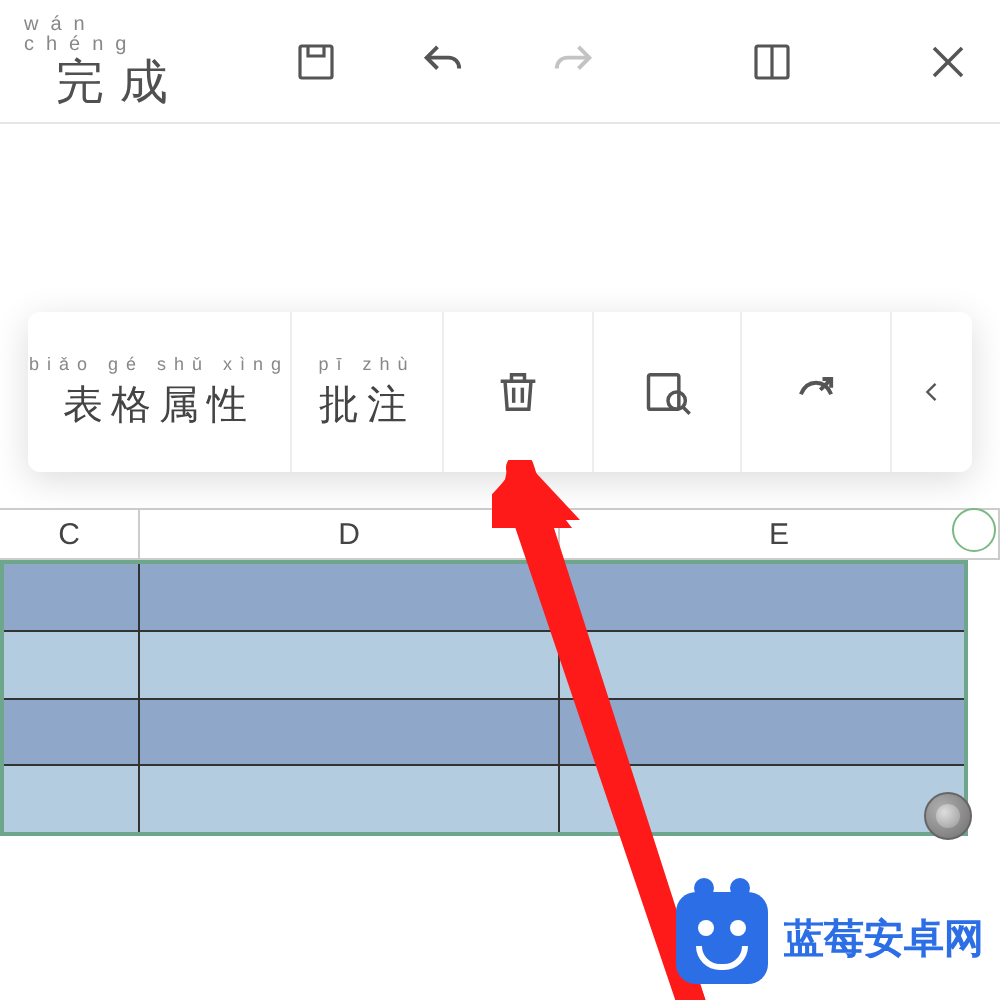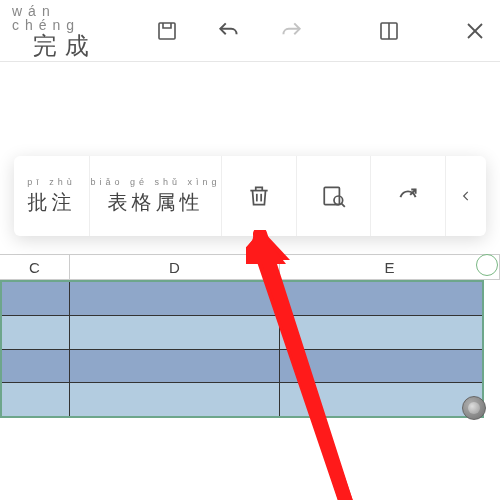--- a/index.html
+++ b/index.html
@@ -14,21 +14,21 @@
     border-bottom: 1px solid #e6e6e6;
     gap: 36px;
   }
   .top-bar .done {
     display: flex;
     flex-direction: column;
     align-items: center;
     line-height: 1;
     color: #505050;
   }
-  .top-bar .done .pinyin { font-size: 14px; letter-spacing: 6px; color: #888; margin-bottom: 2px; }
+  .top-bar .done .pinyin { font-size: 10px; letter-spacing: 6px; color: #888; margin-bottom: 2px; }
   .top-bar .done .han { font-size: 24px; letter-spacing: 8px; }
   .icon-btn {
     width: 30px; height: 30px;
     display: flex; align-items: center; justify-content: center;
     color: #555;
   }
   .top-bar .spacer { flex: 1; }
   svg { display: block; }
 
   
@@ -219,27 +219,27 @@
     <svg width="24" height="24" viewBox="0 0 24 24" fill="none" stroke="currentColor" stroke-width="1.8">
       <line x1="5" y1="5" x2="19" y2="19"></line>
       <line x1="19" y1="5" x2="5" y2="19"></line>
     </svg>
   </div>
 </div>
 
 <div class="content">
 
   <div class="context-toolbar">
+    <div class="ctx-item ctx-text-lg">
+      <span class="pinyin">biǎo gé shǔ xìng</span>
+      <span class="han">表格属性</span>
+    </div>
     <div class="ctx-item ctx-text-sm">
       <span class="pinyin">pī  zhù</span>
       <span class="han">批注</span>
-    </div>
-    <div class="ctx-item ctx-text-lg">
-      <span class="pinyin">biǎo gé shǔ xìng</span>
-      <span class="han">表格属性</span>
     </div>
     <div class="ctx-item ctx-icon">
       <span>
         <svg width="26" height="26" viewBox="0 0 24 24" fill="none" stroke="#555" stroke-width="1.6">
           <path d="M4 7h16"></path>
             <path d="M9 7V4h6v3"></path>
           <path d="M6 7l1 13h10l1-13"></path>
           <line x1="10" y1="10" x2="10" y2="17"></line>
           <line x1="14" y1="10" x2="14" y2="17"></line>
         </svg>
@@ -306,14 +306,24 @@
     </div>
 
   <svg class="arrow" viewBox="0 0 130 340">
     <defs></defs>
     <polygon points="0,0 26,20 15,24 120,330 106,334 3,30 -6,32" fill="#ff1a1a" transform="translate(8,2)"></polygon>
     <polygon points="10,0 38,30 22,30 10,0 -2,30 -18,30" fill="#ff1a1a" transform="translate(6,0)"></polygon>
     <path d="M14 4 L118 328" stroke="#ff1a1a" stroke-width="14" stroke-linecap="round"></path>
     <polygon points="14,0 40,34 -12,34" fill="#ff1a1a"></polygon>
   </svg>
 
+  <div class="watermark">
+    <div class="wm-badge">
+      <div class="wm-eyes">
+          <span></span>
+          <span></span>
+        </div>
+      <div class="wm-mouth"></div>
+    </div>
+    <div class="wm-text">蓝莓安卓网</div>
+  </div>
 
 </div>
 
 </body></html>

